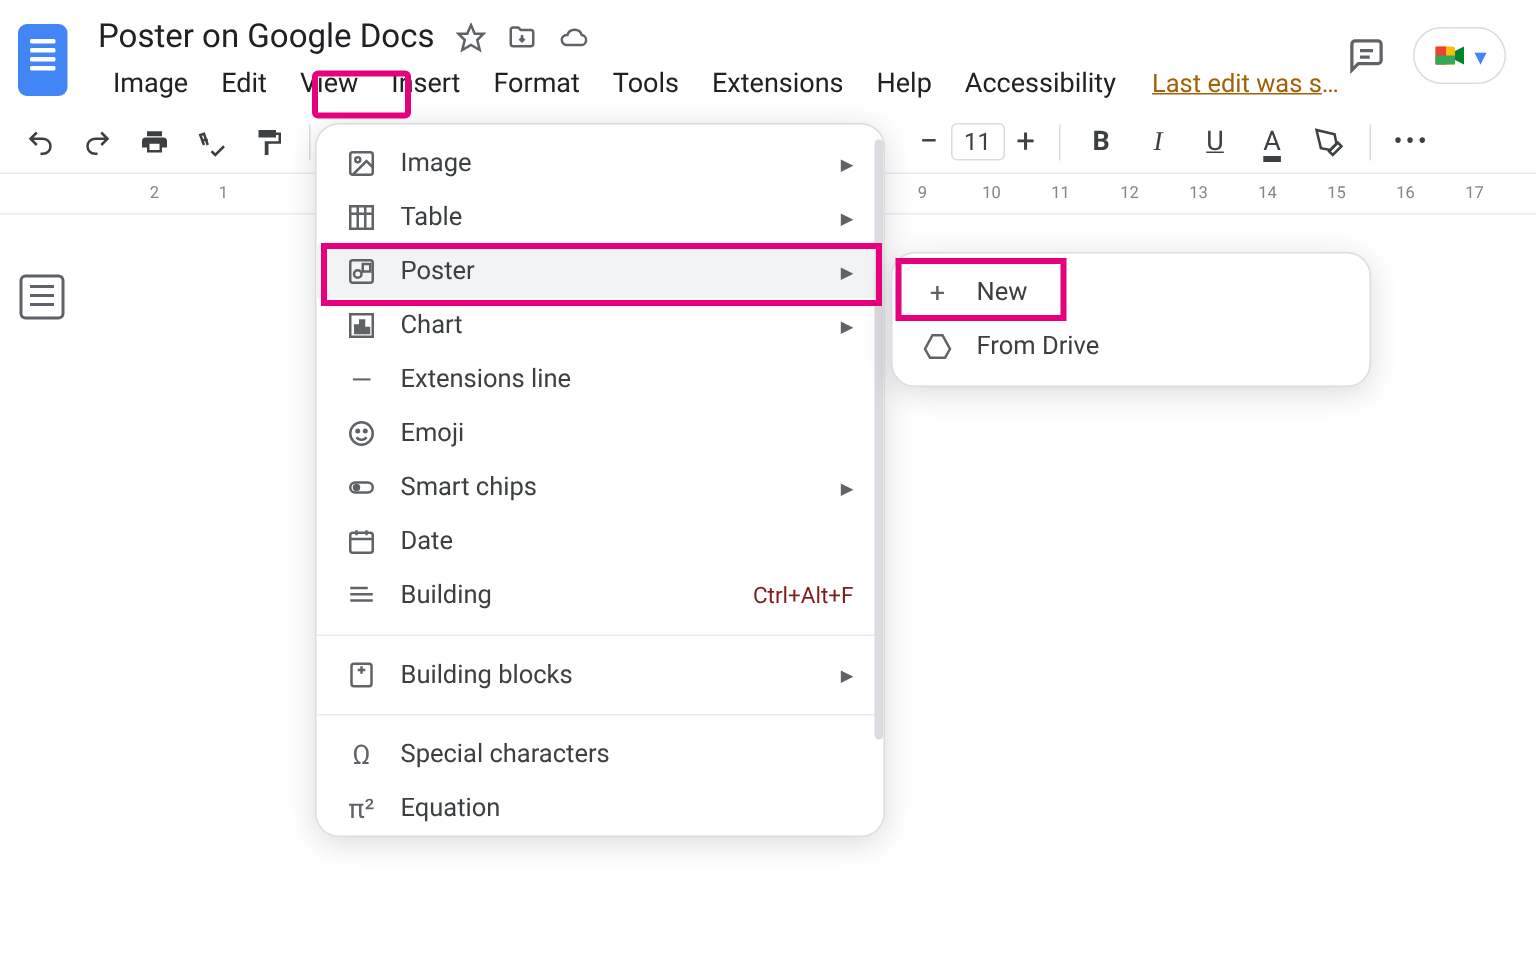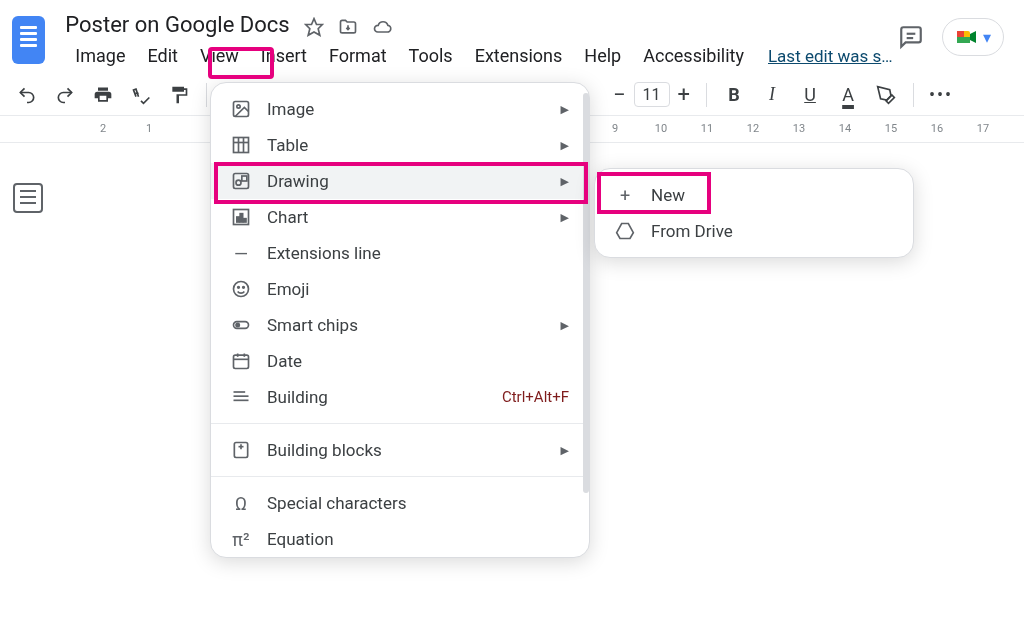--- a/index.html
+++ b/index.html
@@ -1,27 +1,27 @@
 <!DOCTYPE html>
 <html><head>
 <meta charset="utf-8">
 <style>
   * { box-sizing: border-box; margin: 0; padding: 0; font-family: "Google Sans", Roboto, Arial, sans-serif; }
   body { width: 1024px; height: 642px; background: #fff; overflow: hidden; position: relative; }
   .header { display: flex; align-items: flex-start; padding: 8px 12px 0; }
   .doc-logo { width: 36px; height: 48px; background: #4285f4; border-radius: 6px; margin-right: 20px; position: relative; margin-top: 8px; }
   .doc-logo::after { content: ""; position: absolute; left: 8px; right: 8px; top: 10px; height: 3px; background: #fff; box-shadow: 0 6px 0 #fff, 0 12px 0 #fff, 0 18px 0 #fff; border-radius: 1px; }
   .title-area { flex: 1; }
-  .title-row { display: flex; align-items: flex-end; gap: 14px; padding-top: 4px; }
+  .title-row { display: flex; align-items: center; gap: 14px; padding-top: 4px; }
   .doc-title { font-size: 22px; color: #202124; }
   .title-icon { width: 20px; height: 20px; color: #5f6368; }
   .menubar { display: flex; gap: 2px; margin-top: 4px; font-size: 18px; color: #202124; }
   .menubar-item { padding: 4px 10px; border-radius: 4px; cursor: pointer; }
   .menubar-item.active { background: transparent; text-align: right; }
-  .last-edit { color: #0c4a6e; text-decoration: underline; margin-left: 12px; white-space: nowrap; overflow: hidden; text-overflow: ellipsis; max-width: 130px; font-size: 17px; padding-top: 5px; }
+  .last-edit { color: #a16207; text-decoration: underline; margin-left: 12px; white-space: nowrap; overflow: hidden; text-overflow: ellipsis; max-width: 130px; font-size: 17px; padding-top: 5px; }
   .right-tools { display: flex; align-items: center; gap: 18px; padding-right: 8px; padding-top: 10px; }
   .comment-icon { width: 26px; height: 26px; color: #5f6368; }
   .meet-pill { display: flex; align-items: center; gap: 4px; padding: 6px 12px; border-radius: 22px; border: 1px solid #dadce0; }
   .meet-logo { width: 24px; height: 24px; }
   .caret-down { color: #4285f4; }
   .toolbar { display: flex; align-items: center; gap: 16px; padding: 8px 16px; color: #3c4043; font-size: 18px; margin-top: 4px; }
   .sep { width: 1px; height: 24px; background: #dadce0; }
   .tool-ic { width: 22px; height: 22px; display: inline-flex; align-items: center; justify-content: center; font-size: 18px; }
   .font-size-box { display: flex; align-items: center; gap: 8px; margin-left: 390px; }
   .font-minus, .font-plus { font-size: 22px; font-weight: 400; color: #3c4043; }
@@ -203,21 +203,21 @@
     <span class="menu-arrow">▶</span>
   </div>
   <div class="menu-item" style="background:#f1f3f4;">
     <span class="menu-icon">
         <svg viewBox="0 0 24 24" width="20" height="20" fill="none" stroke="#5f6368" stroke-width="2">
           <rect x="3" y="3" width="18" height="18" rx="2"></rect>
           <circle cx="9" cy="14" r="3"></circle>
           <rect x="13" y="6" width="6" height="6"></rect>
         </svg>
       </span>
-    <span>Drawing</span>
+    <span>Poster</span>
     <span class="menu-arrow">▶</span>
   </div>
   <div class="menu-item">
     <span class="menu-icon">
         <svg viewBox="0 0 24 24" width="20" height="20" fill="none" stroke="#5f6368" stroke-width="2">
           <rect x="3" y="3" width="18" height="18"></rect>
           <rect x="7" y="12" width="3" height="6" fill="#5f6368"></rect>
           <rect x="11" y="8" width="3" height="10" fill="#5f6368"></rect>
           <rect x="15" y="14" width="3" height="4" fill="#5f6368"></rect>
         </svg>

